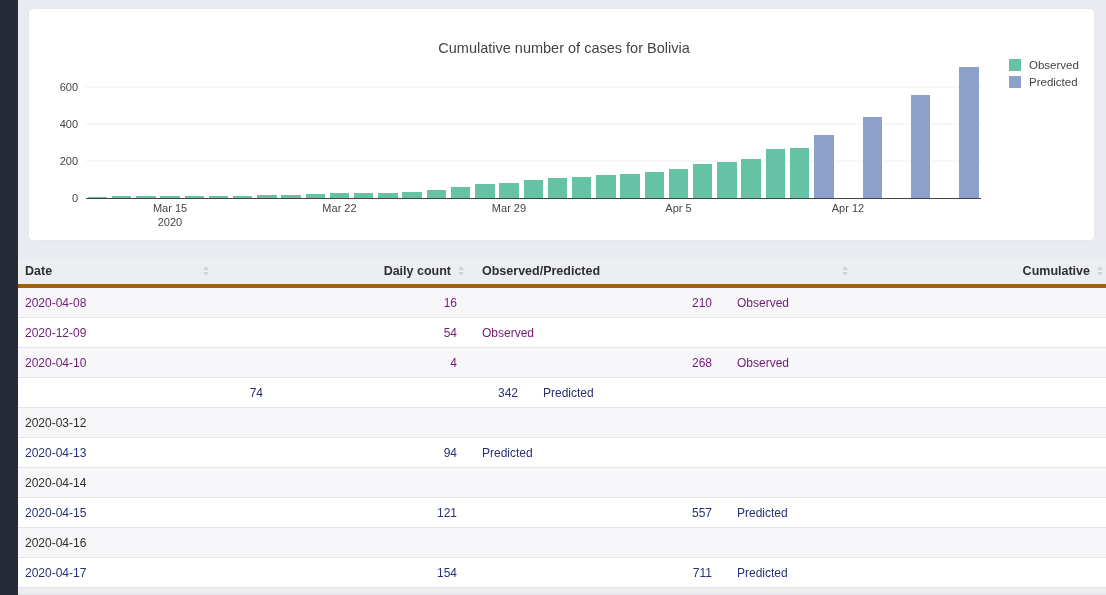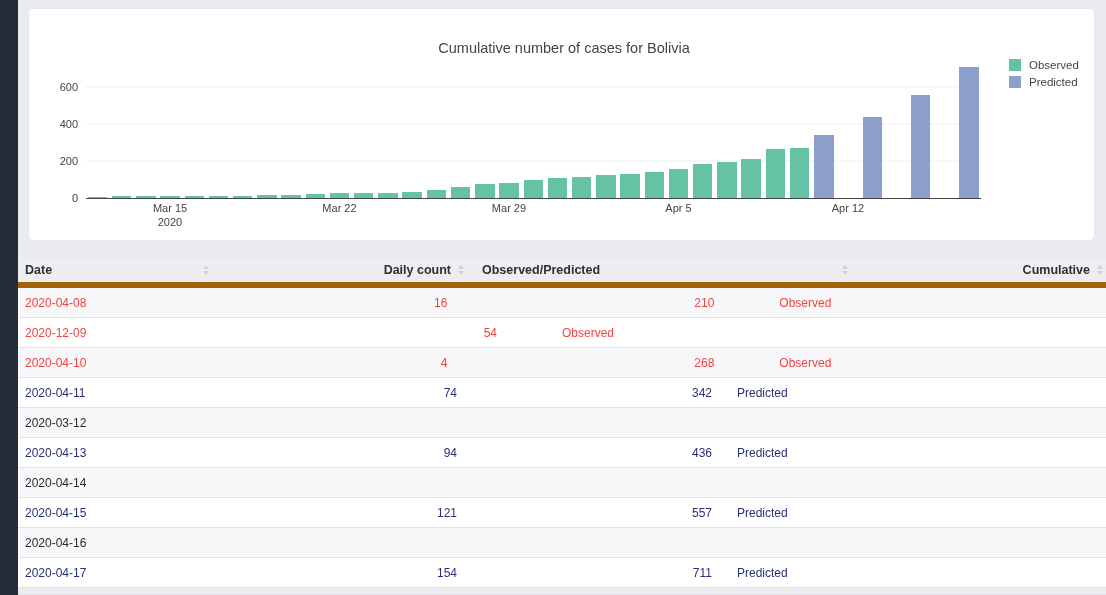--- a/index.html
+++ b/index.html
@@ -21,35 +21,35 @@
   svg .chart-title { font-size: 14.5px; }
   svg .tick { font-size: 11px; }
   svg .legend-text { font-size: 11.5px; }
 
   .table-wrap {
     position: absolute; left: 18px; top: 258px; width: 1088px;
     font-size: 12px; color: #2d2d2d;
   }
   .thead {
     display: flex; height: 30px; align-items: flex-start;
-    background: #edeef1; border-bottom: 6px solid #a16207;
+    background: #edeef1; border-bottom: 4px solid #a16207;
     font-weight: bold; font-size: 12.5px; color: #2e2f32;
   }
   .trow {
     display: flex; height: 30px; align-items: center;
     border-bottom: 1px solid #e4e5e8; background: #ffffff;
   }
   .trow.striped { background: #f7f7f9; }
   .cell { position: relative; height: 100%; display: flex; align-items: center; }
   .col-date { width: 194px; padding-left: 7px; }
   .col-daily { width: 255px; justify-content: flex-end; padding-right: 10px; }
   .col-cum  { width: 255px; justify-content: flex-end; padding-right: 10px; }
   .col-type { width: 384px; padding-left: 15px; }
   .thead .col-daily, .thead .col-cum { padding-right: 16px; }
-  .r-observed  { color: #ef4444; gap: 40px; }
+  .r-observed  { color: #701a75; }
   .r-predicted { color: #283174; }
   .r-missing   { color: #2d2d2d; }
   .sort-icon {
     position: absolute; right: 3px; top: 50%; transform: translateY(-50%);
     display: flex; flex-direction: column; align-items: center; gap: 2px;
   }
   .sort-icon .up {
     width: 0; height: 0;
     border-left: 3.5px solid transparent; border-right: 3.5px solid transparent;
     border-bottom: 4px solid #d0d4da;
@@ -173,35 +173,33 @@
         <div class="cell col-daily">54</div>
         <div class="cell col-type">Observed</div>
       </div>
       <div class="trow r-observed striped">
         <div class="cell col-date">2020-04-10</div>
         <div class="cell col-daily">4</div>
         <div class="cell col-cum">268</div>
         <div class="cell col-type">Observed</div>
       </div>
       <div class="trow r-predicted">
-        <div class="cell col-date">2020-04-11</div>
         <div class="cell col-daily">74</div>
         <div class="cell col-cum">342</div>
         <div class="cell col-type">Predicted</div>
       </div>
       <div class="trow r-missing striped">
         <div class="cell col-date">2020-03-12</div>
         <div class="cell col-daily"></div>
         <div class="cell col-cum"></div>
         <div class="cell col-type"></div>
       </div>
       <div class="trow r-predicted">
         <div class="cell col-date">2020-04-13</div>
         <div class="cell col-daily">94</div>
-        <div class="cell col-cum">436</div>
         <div class="cell col-type">Predicted</div>
       </div>
       <div class="trow r-missing striped">
         <div class="cell col-date">2020-04-14</div>
         <div class="cell col-daily"></div>
         <div class="cell col-cum"></div>
         <div class="cell col-type"></div>
       </div>
       <div class="trow r-predicted">
         <div class="cell col-date">2020-04-15</div>

